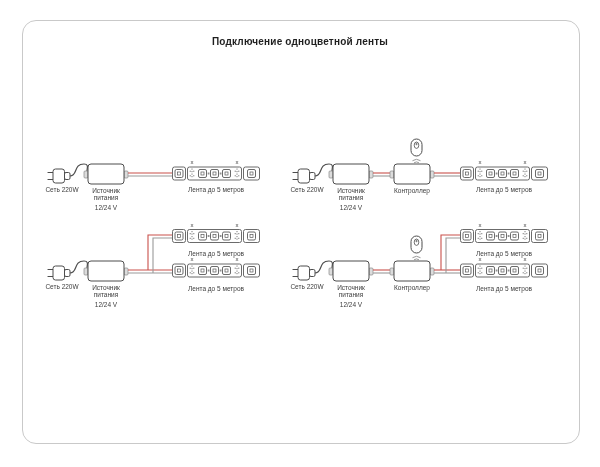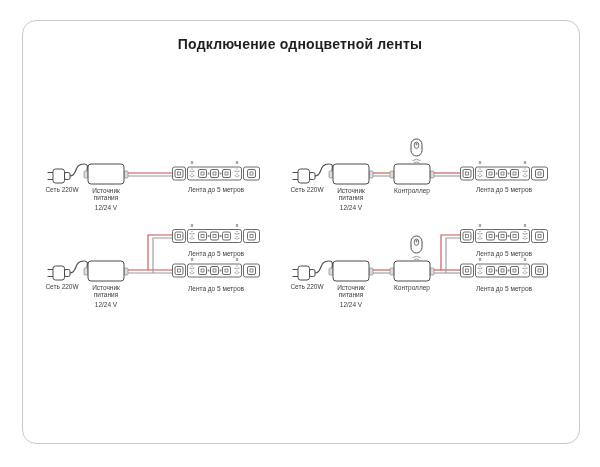--- a/index.html
+++ b/index.html
@@ -1,21 +1,21 @@
 <!DOCTYPE html>
 <html style="--wire-live: #c9504b; --wire-neutral: #9a9a9a; --card-border: #c9c9c9; --label-text: #3d3d3d; --title-text: #1f1f1f;"><head>
 <meta charset="utf-8">
 <style>
   html,body{margin:0;padding:0;background:#fff;}
   .page{position:relative;width:600px;height:467px;background:#fff;overflow:hidden;
         font-family:"Liberation Sans","DejaVu Sans",sans-serif;}
   .card{position:absolute;left:22px;top:20px;width:556px;height:422px;
         border:1.3px solid var(--card-border,#c9c9c9);border-radius:14px;background:#fff;}
   .title{position:absolute;left:0;top:36px;width:100%;text-align:center;
-         font-size:14px;font-weight:600;letter-spacing:.2px;color:var(--title-text,#1f1f1f);}
+         font-size:10px;font-weight:600;letter-spacing:.2px;color:var(--title-text,#1f1f1f);}
   svg.diagram{position:absolute;left:0;top:0;}
   .cable{stroke:#4d4d4d;stroke-width:1.2;fill:none;stroke-linecap:round;}
   .wire-red{stroke:var(--wire-live,#c9504b);stroke-width:1.1;fill:none;}
   .wire-gray{stroke:var(--wire-neutral,#9a9a9a);stroke-width:1.1;fill:none;}
   .shape{fill:#fff;stroke:#4d4d4d;stroke-width:1;}
   .thin{fill:#fff;stroke:#4d4d4d;stroke-width:.8;}
   .tab{fill:#dcdcdc;stroke:#8a8a8a;stroke-width:.7;}
   .seg{fill:#fff;stroke:#5a5a5a;stroke-width:.9;}
   .led{fill:#fff;stroke:#5a5a5a;stroke-width:.9;}
   .ledi{fill:#fff;stroke:#5a5a5a;stroke-width:.7;}

